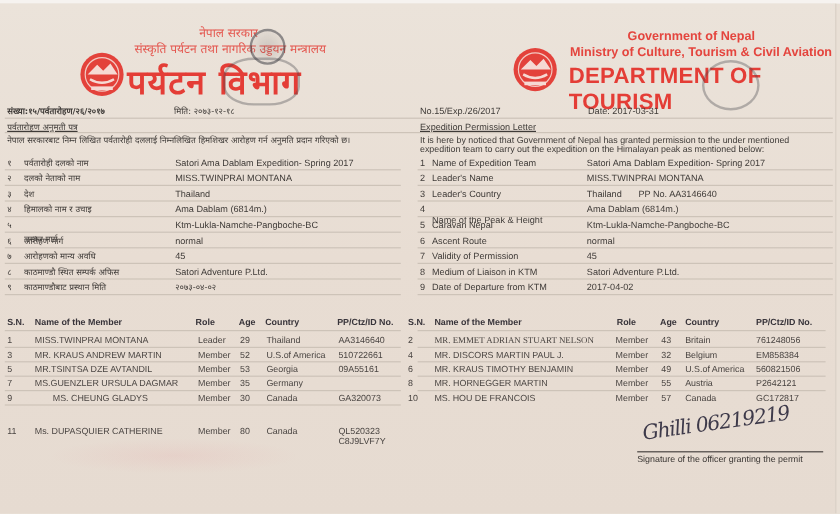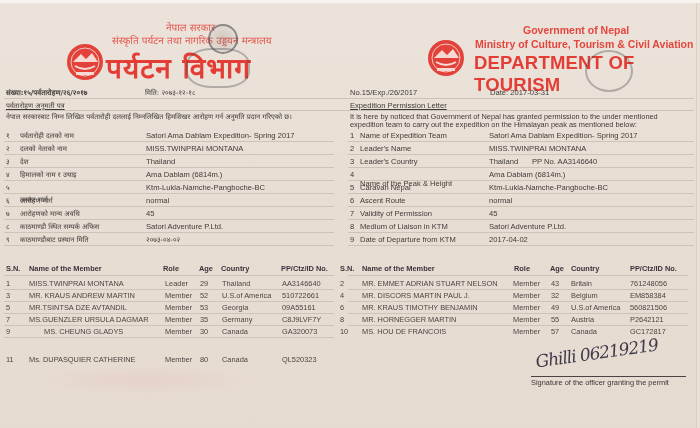--- a/index.html
+++ b/index.html
@@ -265,21 +265,21 @@
     <span style="left:222px;">Georgia</span>
     <span style="left:282px;">09A55161</span>
 </div>
 <div class="hr" style="left:4px;top:313px;width:330px;"></div>
 <div class="tbl-row" style="left:0;top:315px;width:340px;height:10px;">
   <span style="left:6px;">7</span>
     <span style="left:29px;">MS.GUENZLER URSULA DAGMAR</span>
     <span style="left:165px;">Member</span>
     <span style="left:200px;">35</span>
     <span style="left:222px;">Germany</span>
-    <span style="left:282px;">C8J9LVF7Y</span>
+    <span style="left:282px;margin-top:48px;">C8J9LVF7Y</span>
 </div>
 <div class="hr" style="left:4px;top:325px;width:330px;"></div>
 <div class="tbl-row" style="left:0;top:327px;width:340px;height:10px;">
   <span style="left:6px;">9</span>
     <span style="left:24px;padding-left:20px;">MS. CHEUNG GLADYS</span>
     <span style="left:165px;">Member</span>
     <span style="left:200px;">30</span>
     <span style="left:222px;">Canada</span>
     <span style="left:282px;">GA320073</span>
 </div>
@@ -288,21 +288,21 @@
   <span style="left:6px;">11</span>
     <span style="left:29px;">Ms. DUPASQUIER CATHERINE</span>
     <span style="left:165px;">Member</span>
     <span style="left:200px;">80</span>
     <span style="left:222px;">Canada</span>
     <span style="left:282px;">QL520323</span>
 </div>
 
 <div class="tbl-row" style="left:0;top:279px;width:700px;height:10px;">
   <span style="left:340px;">2</span>
-    <span style="left:362px;">MR. EMMET ADRIAN STUART NELSON</span>
+    <span style="left:362px;font-family:Liberation Serif, serif;">MR. EMMET ADRIAN STUART NELSON</span>
     <span style="left:513px;">Member</span>
     <span style="left:551px;">43</span>
     <span style="left:571px;">Britain</span>
     <span style="left:630px;">761248056</span>
 </div>
 <div class="hr" style="left:348px;top:289px;width:340px;"></div>
 <div class="tbl-row" style="left:0;top:291px;width:700px;height:10px;">
   <span style="left:340px;">4</span>
     <span style="left:362px;">MR. DISCORS MARTIN PAUL J.</span>
     <span style="left:513px;">Member</span>

